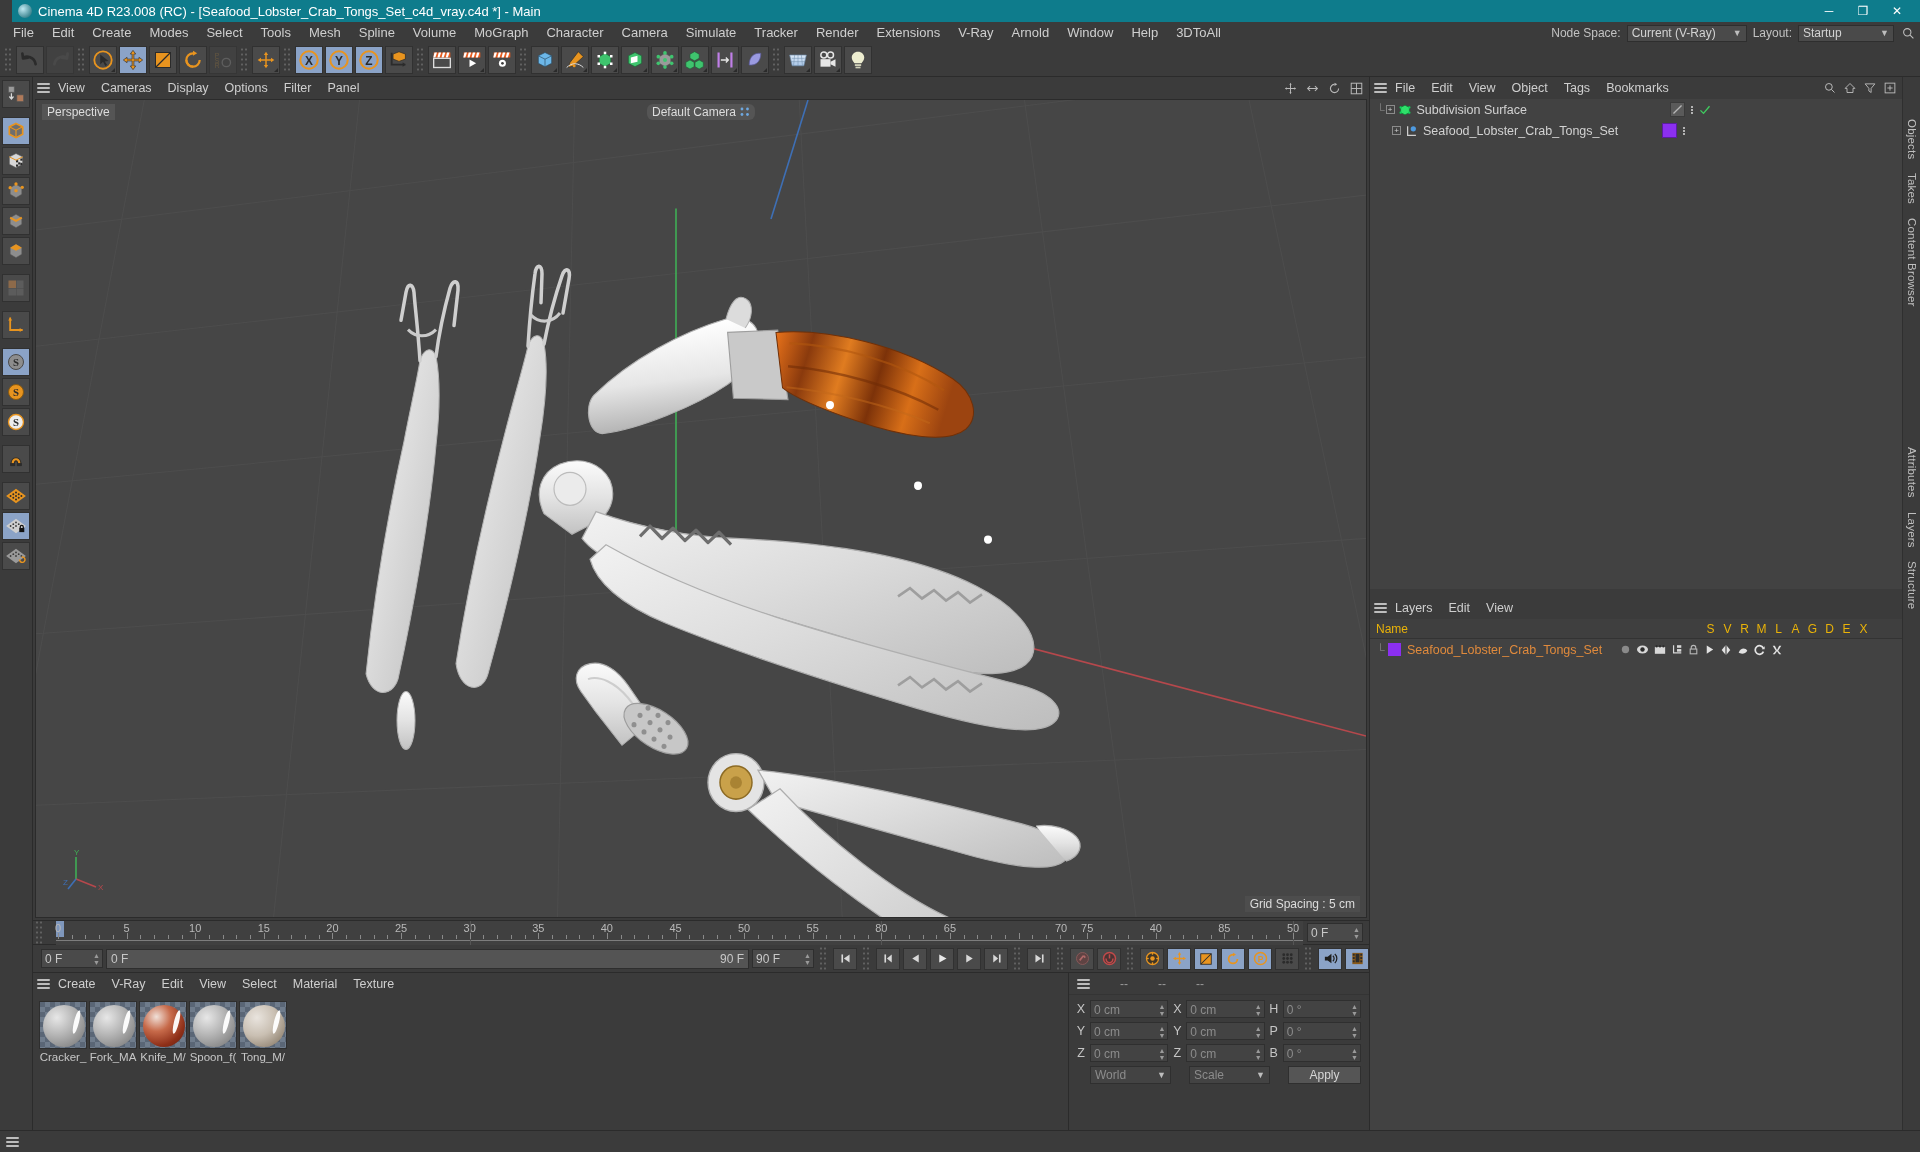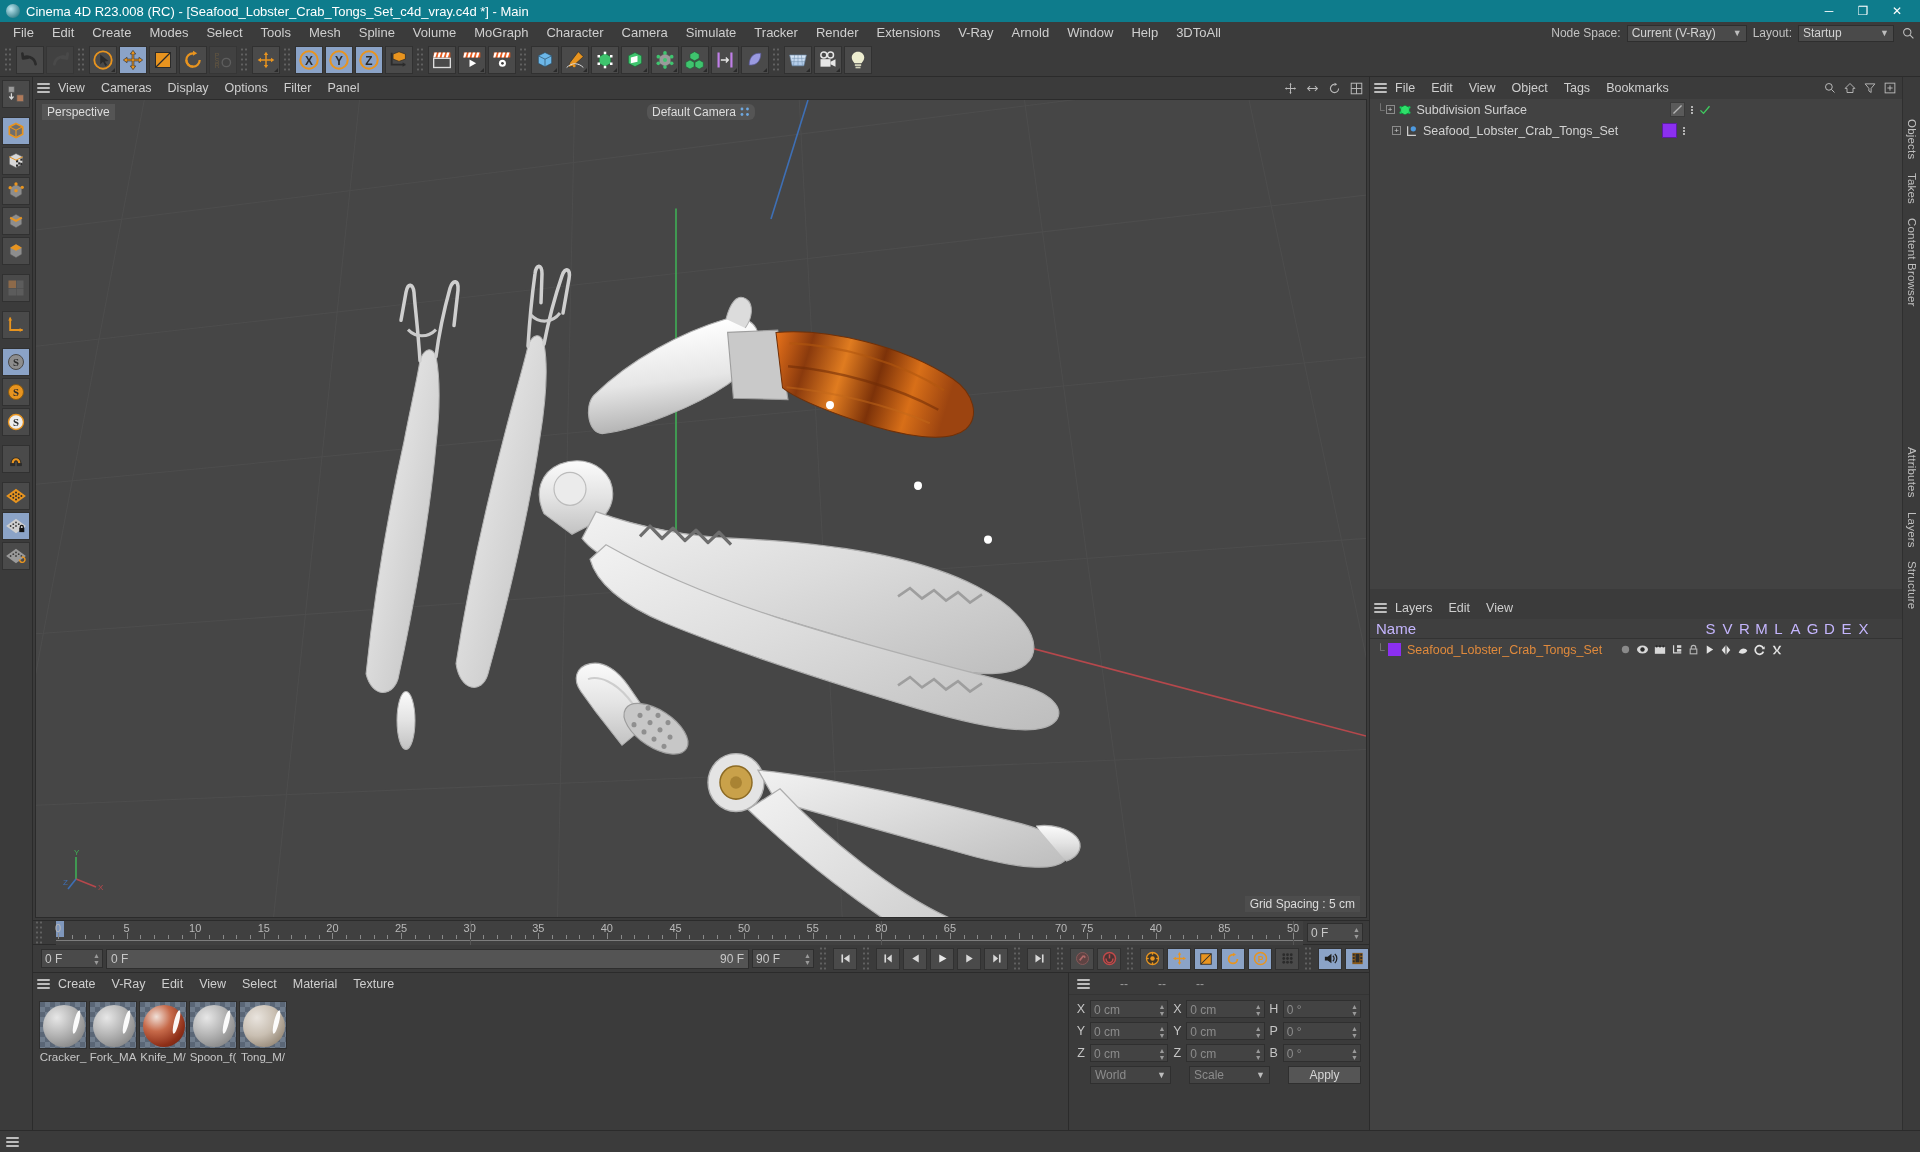--- a/index.html
+++ b/index.html
@@ -1,21 +1,21 @@
 <!DOCTYPE html>
 <html><head>
 <meta charset="utf-8">
 <style>
   * { box-sizing: border-box; margin:0; padding:0; }
   html,body { width:1920px; height:1152px; overflow:hidden; background:#3b3b3b;
               font-family:"Liberation Sans", sans-serif; color:#c8c8c8; }
   body { font-size:14px; }
 
   
-  .titlebar{height:22px;background:#0e7c8c;display:flex;align-items:center;padding:0 6px;color:#fff;font-size:13px;}
+  .titlebar{height:22px;background:#0e7c8c;display:flex;align-items:center;padding:0 6px;color:#fff;font-size:13px;margin-left:12px;}
   .titlebar .logo{width:14px;height:14px;border-radius:50%;background:radial-gradient(circle at 35% 35%,#bfe9f2,#0c5f6b);margin-right:6px;flex:none;}
   .titlebar .ttl{flex:1;white-space:nowrap;overflow:hidden;}
   .winbtns{display:flex;gap:0;}
   .winbtn{width:34px;height:22px;display:flex;align-items:center;justify-content:center;font-size:12px;color:#fff;}
 
   
   .menubar{height:22px;background:#3b3b3b;display:flex;align-items:center;padding-left:4px;font-size:13px;position:relative;}
   .menubar .mi{padding:0 9px;line-height:22px;color:#cfcfcf;white-space:nowrap;}
   .menu-right{position:absolute;right:4px;top:0;height:22px;display:flex;align-items:center;gap:6px;font-size:12px;}
   .lbl{color:#c2c2c2;white-space:nowrap;}
@@ -108,21 +108,21 @@
   .omrow{height:21px;display:flex;align-items:center;font-size:12.5px;color:#d2d2d2;padding-left:6px;position:relative;}
   .tline{color:#7c7c7c;font-size:12px;margin-right:1px;}
   .plusbox{width:9px;height:9px;border:1px solid #8b8b8b;color:#cfcfcf;font-size:8px;line-height:7px;text-align:center;margin-right:3px;flex:none;}
   .omicon{width:15px;height:15px;margin-right:4px;flex:none;display:flex;align-items:center;justify-content:center;}
   .omright{position:absolute;left:300px;display:flex;align-items:center;gap:6px;}
   .tagbox{width:15px;height:15px;background:#5a5a5a;border:1px solid #3a3a3a;}
   .dots3{display:flex;flex-direction:column;gap:1px;}
   .dots3 i{width:2px;height:2px;background:#b4b4b4;}
   .omsplit{height:8px;background:#3b3b3b;}
   .lyrmgr{flex:1;display:flex;flex-direction:column;}
-  .lyrhdr{height:20px;background:#3f3f3f;display:flex;align-items:center;font-size:15px;color:#c4b5fd;
+  .lyrhdr{height:20px;background:#3f3f3f;display:flex;align-items:center;font-size:12px;color:#eab308;
           border-bottom:1px solid #333;padding-left:6px;}
   .lyrhdr .cols{display:flex;margin-left:auto;}
   .lyrhdr .cols span{width:17px;text-align:center;}
   .lyrbody{flex:1;background:#424242;}
   .lyrrow{height:21px;display:flex;align-items:center;font-size:12.5px;color:#e08a3c;padding-left:18px;position:relative;}
   .lyrsw{width:13px;height:13px;background:#8b2ff0;margin-right:6px;flex:none;}
   .lyricons{position:absolute;left:250px;display:flex;align-items:center;gap:5px;}
 
   
   .vtabs{width:18px;background:#3b3b3b;display:flex;flex-direction:column;align-items:center;padding-top:42px;gap:14px;border-left:1px solid #2f2f2f;}

